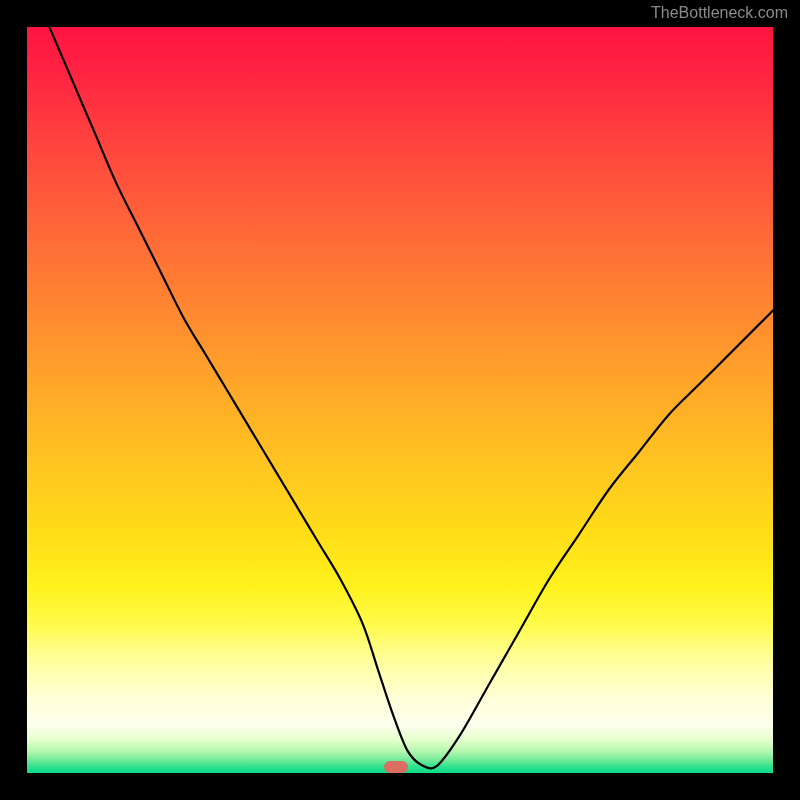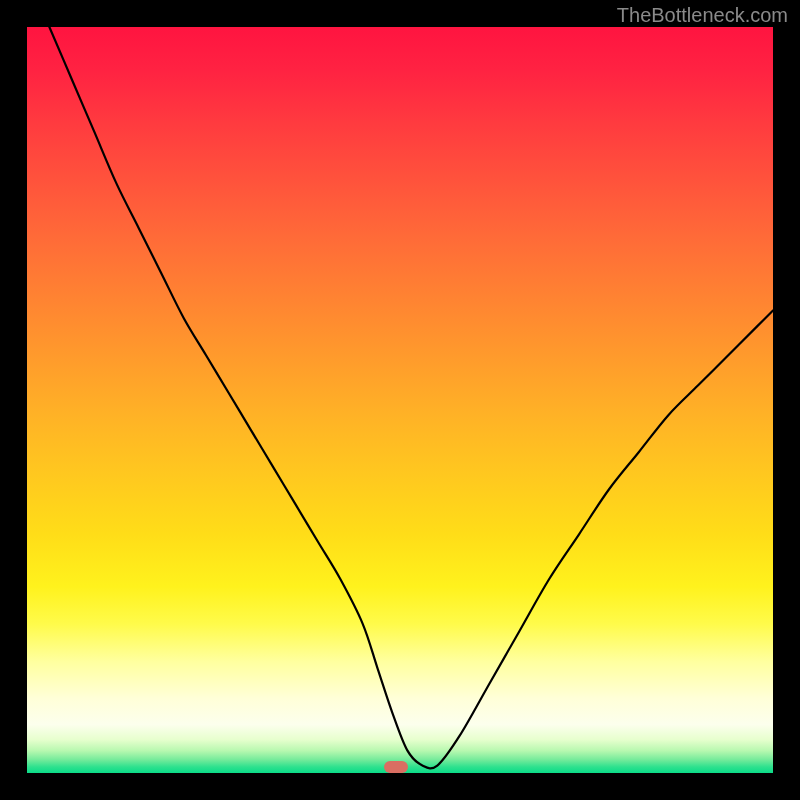--- a/index.html
+++ b/index.html
@@ -44,21 +44,21 @@
     position: absolute;
     width: 24px;
     height: 12px;
     border-radius: 6px;
   }
   .watermark {
     position: absolute;
     top: 4px;
     right: 12px;
     font-family: Arial, Helvetica, sans-serif;
-    font-size: 20px;
+    font-size: 16px;
     font-weight: 500;
     color: #8a8a8a;
   }
 </style>
 </head>
 <body>
 
 <div class="frame">
 
   <div class="plot-area">

